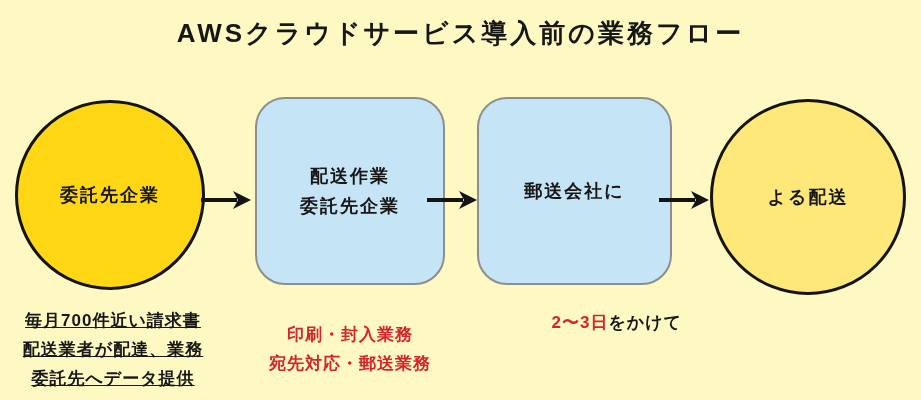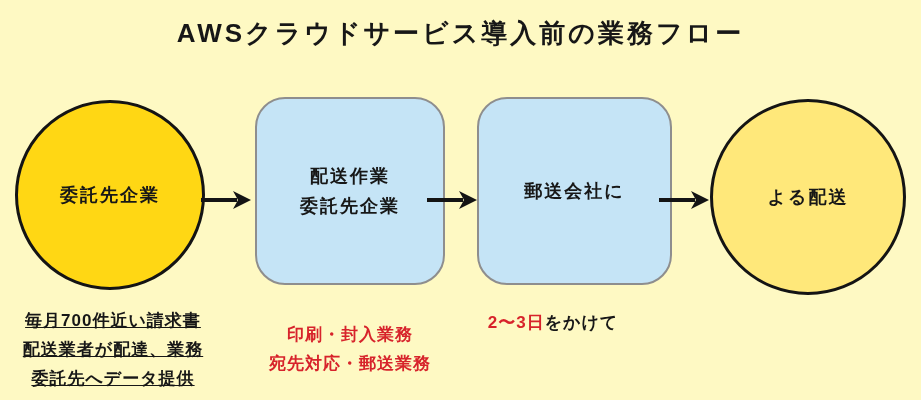--- a/index.html
+++ b/index.html
@@ -82,21 +82,21 @@
     position: absolute;
     text-align: center;
     font-weight: 700;
     font-size: 17px;
     line-height: 29px;
     color: var(--text-black, #171717);
   }
   .note .note-line { display: block; white-space: nowrap; letter-spacing: 1px; }
   .note-1 { left: 0px;   top: 306px; width: 226px; text-decoration: underline; }
   .note-2 { left: 250px; top: 320px; width: 200px; color: var(--red-text, #D7232B); }
-  .note-3 { left: 455px; top: 308px; width: 196px; }
+  .note-3 { left: 486px; top: 308px; width: 196px; text-align: right; }
   .red { color: var(--red-text, #D7232B); }
 </style>
 </head>
 <body>
 
 <div class="canvas">
 
   <h1 class="title">AWSクラウドサービス導入前の業務フロー</h1>
 
   <div class="node circle circle-left">

